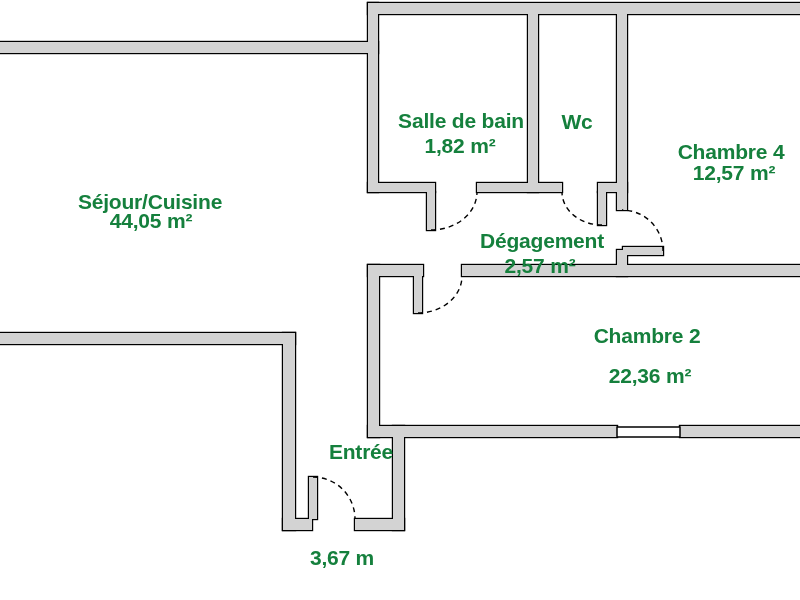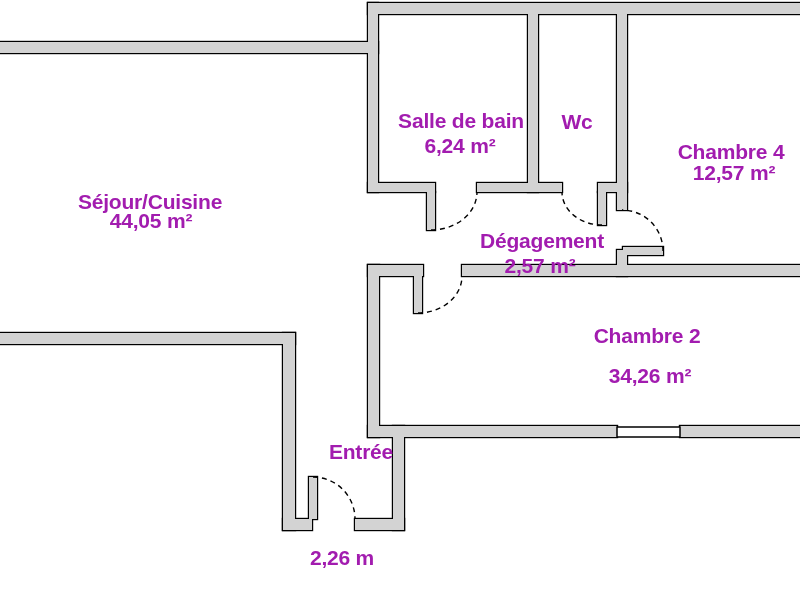--- a/index.html
+++ b/index.html
@@ -19,21 +19,21 @@
     position: absolute;
     left: 0;
     top: 0;
   }
   .lbl {
     position: absolute;
     transform: translate(-50%, -50%);
     font-family: "Liberation Sans", sans-serif;
     font-weight: 700;
     font-size: 21px;
-    color: #a21caf;
+    color: #15803d;
     white-space: nowrap;
     letter-spacing: -0.2px;
     z-index: 2;
   }
 </style>
 </head>
 <body>
 
 <div id="stage">
 
@@ -82,31 +82,31 @@
       <path d="M 418 313 A 44 37 0 0 0 462 276"></path>
       <path d="M 313 477 A 42 42 0 0 1 355 519"></path>
     </g>
   </svg>
 
   <div>
     <div class="lbl" style="left:150px; top:202px">Séjour/Cuisine</div>
     <div class="lbl" style="left:151px; top:221px">44,05 m²</div>
 
     <div class="lbl" style="left:461px; top:121px">Salle de bain</div>
-    <div class="lbl" style="left:460px; top:146px">6,24 m²</div>
+    <div class="lbl" style="left:460px; top:146px">1,82 m²</div>
 
     <div class="lbl" style="left:577px; top:122px">Wc</div>
 
     <div class="lbl" style="left:731px; top:152px">Chambre 4</div>
     <div class="lbl" style="left:734px; top:173px">12,57 m²</div>
 
     <div class="lbl" style="left:542px; top:241px">Dégagement</div>
     <div class="lbl" style="left:540px; top:266px">2,57 m²</div>
 
     <div class="lbl" style="left:647px; top:336px">Chambre 2</div>
-    <div class="lbl" style="left:650px; top:376px">34,26 m²</div>
+    <div class="lbl" style="left:650px; top:376px">22,36 m²</div>
 
     <div class="lbl" style="left:361px; top:452px">Entrée</div>
 
-    <div class="lbl" style="left:342px; top:558px">2,26 m</div>
+    <div class="lbl" style="left:342px; top:558px">3,67 m</div>
   </div>
 
 </div>
 
 </body></html>

